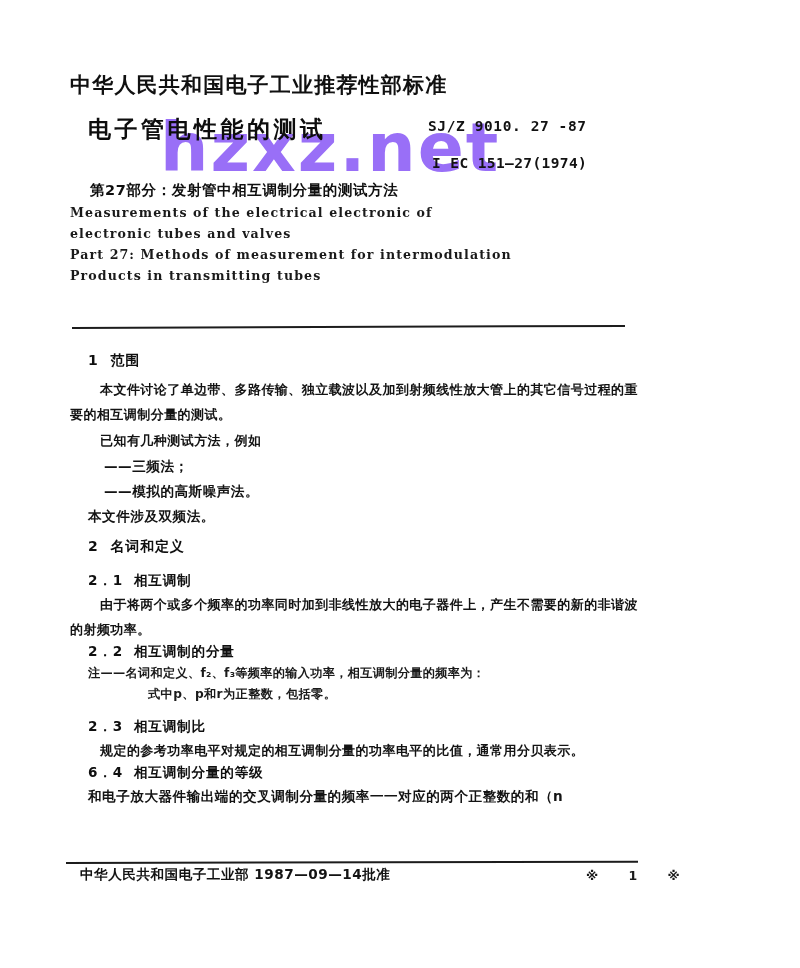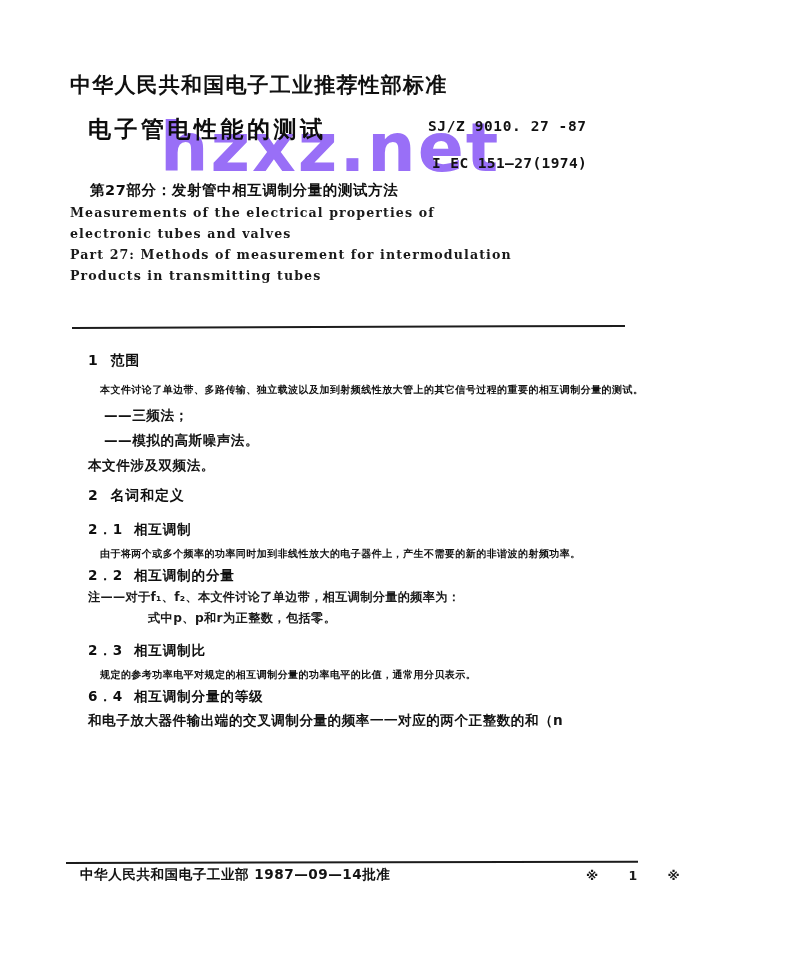--- a/index.html
+++ b/index.html
@@ -143,21 +143,21 @@
     font-weight: bold;
     color: #0f0f0f;
     letter-spacing: 0.8px;
     margin: 0 0 2px 18px;
     white-space: nowrap;
   }
   .sub-head .num {
     margin-right: 11px;
   }
   .para {
-    font-size: 10px;
+    font-size: 13px;
     font-weight: bold;
     color: #131313;
     letter-spacing: 0.45px;
     line-height: 25px;
     margin: 0 0 1px 0;
     text-indent: 30px;
   }
   .bullet {
     font-size: 13.6px;
     font-weight: bold;
@@ -251,35 +251,36 @@
 
     <div class="hdr-cn-title">电子管电性能的测试</div>
 
     <div class="std-no">SJ/Z  9010. 27 -87</div>
 
     <div class="iec-no">I EC  151—27(1974)</div>
 
     <div class="part-cn">第27部分：发射管中相互调制分量的测试方法</div>
 
     <div class="eng-block">
-      <div class="eng-line">Measurements of the electrical properties of</div>
+      <div class="eng-line">Measurements of the electrical electronic of</div>
       <div class="eng-line">electronic tubes and valves</div>
       <div class="eng-line">Part 27: Methods of measurement for intermodulation</div>
       <div class="eng-line">Products in transmitting tubes</div>
     </div>
 
     <div class="hrule"></div>
 
     <div class="body">
 
       <div class="sec-head">
         <span class="num">1</span><span>范围</span>
       </div>
 
       <p class="para">本文件讨论了单边带、多路传输、独立载波以及加到射频线性放大管上的其它信号过程的重要的相互调制分量的测试。</p>
+      <p class="para">已知有几种测试方法，例如</p>
 
       <div class="bullet">——三频法；</div>
       <div class="bullet">——模拟的高斯噪声法。</div>
 
       <div class="plain">本文件涉及双频法。</div>
 
       <div class="gap-s"></div>
 
       <div class="sec-head">
         <span class="num">2</span><span>名词和定义</span>
@@ -288,21 +289,21 @@
       <div class="gap-s"></div>
 
       <div class="sub-head">
         <span class="num">2．1</span><span>相互调制</span>
       </div>
       <p class="para">由于将两个或多个频率的功率同时加到非线性放大的电子器件上，产生不需要的新的非谐波的射频功率。</p>
 
       <div class="sub-head">
         <span class="num">2．2</span><span>相互调制的分量</span>
       </div>
-      <div class="note">注——对于f₁、f₂、本文件讨论了单边带，相互调制分量的频率为：</div>
+      <div class="note">注——名词和定义、f₂、f₃等频率的输入功率，相互调制分量的频率为：</div>
       <div class="where">式中p、p和r为正整数，包括零。</div>
 
       <div class="gap-m"></div>
 
       <div class="sub-head">
         <span class="num">2．3</span><span>相互调制比</span>
       </div>
       <p class="para">规定的参考功率电平对规定的相互调制分量的功率电平的比值，通常用分贝表示。</p>
 
       <div class="sub-head">

